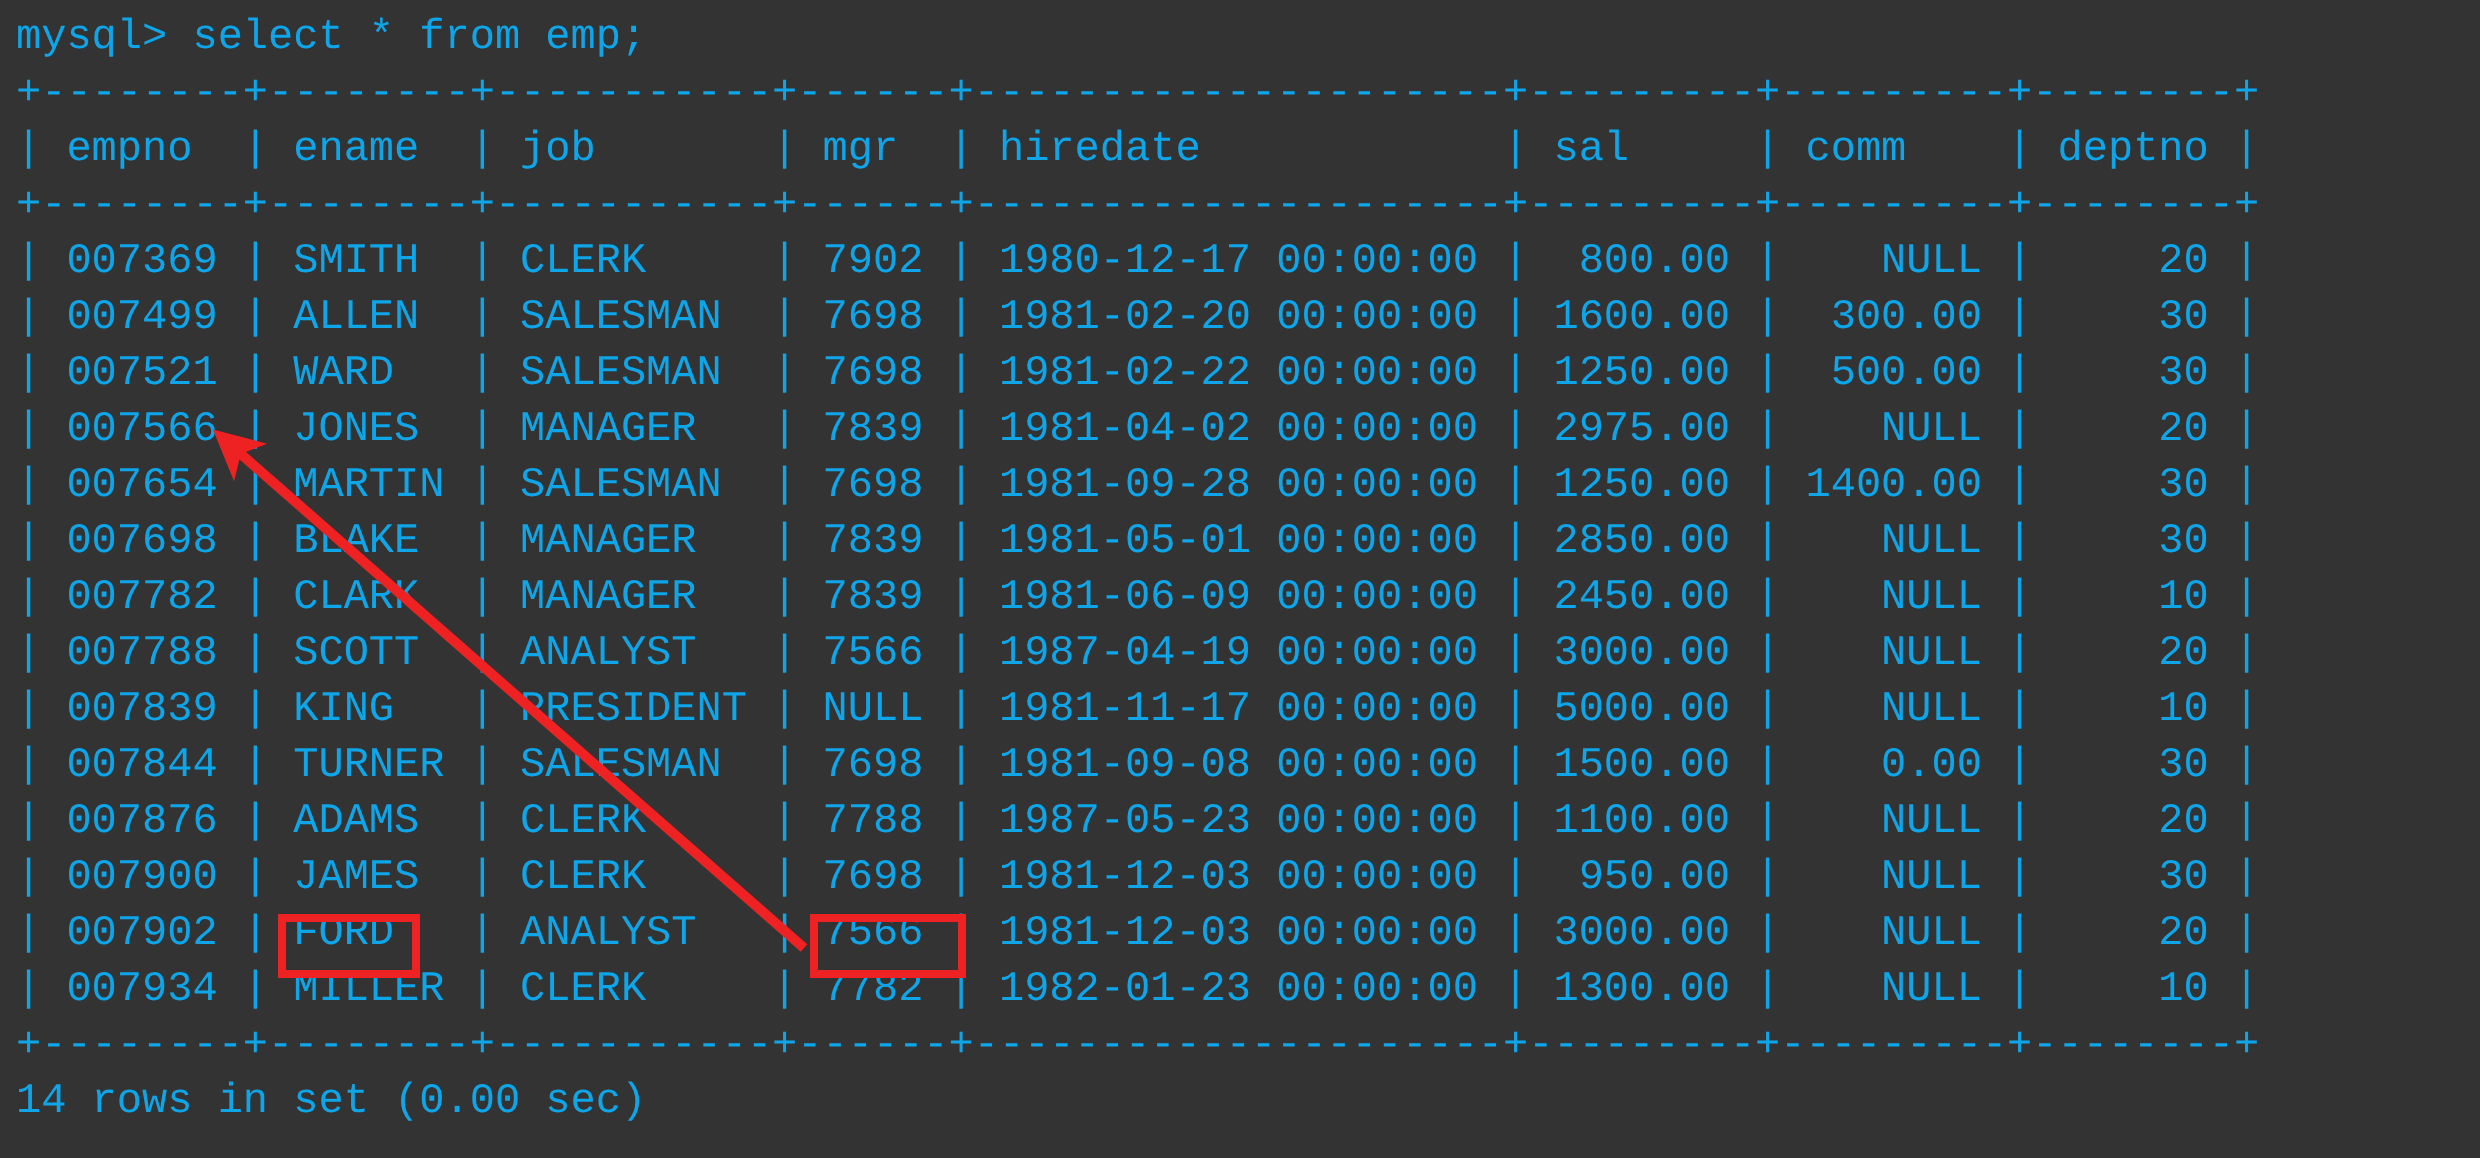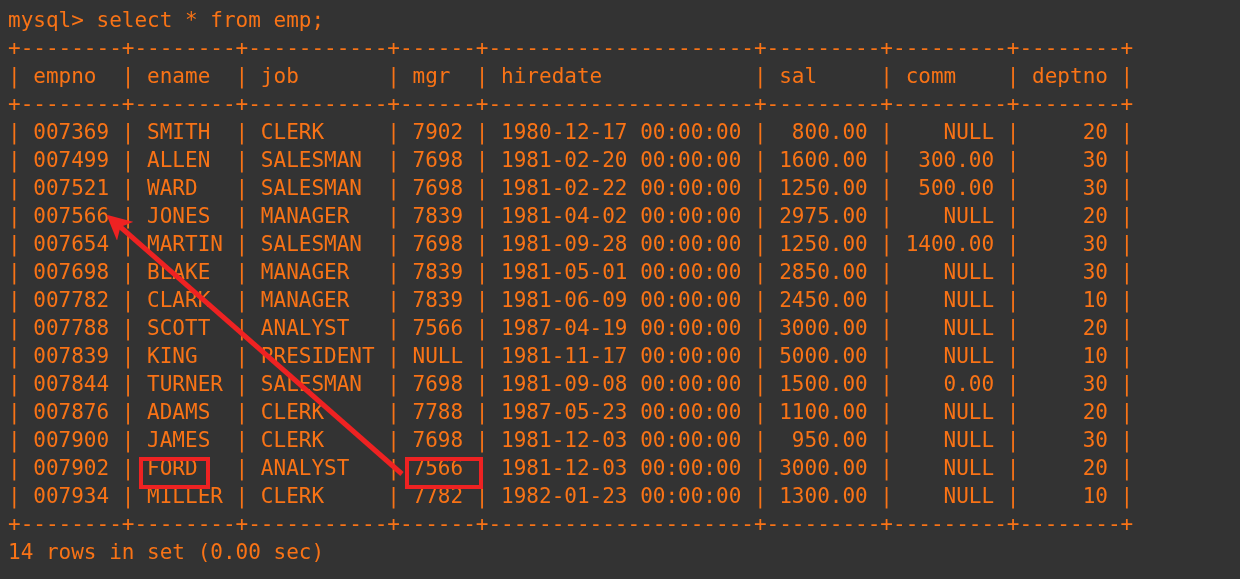--- a/index.html
+++ b/index.html
@@ -23,21 +23,22 @@
     position: absolute;
     left: 8px;
     top: 6px;
     white-space: pre;
     letter-spacing: 0px;
     z-index: 1;
   }
   .line {
     height: 28px;
     white-space: pre;
-    color: #f97316;
+    color: #0ea5e9;
+    font-family: Liberation Mono, monospace;
   }
   
   #annotations {
     position: absolute;
     left: 0;
     top: 0;
     width: 1240px;
     height: 579px;
     z-index: 3;
     pointer-events: none;

